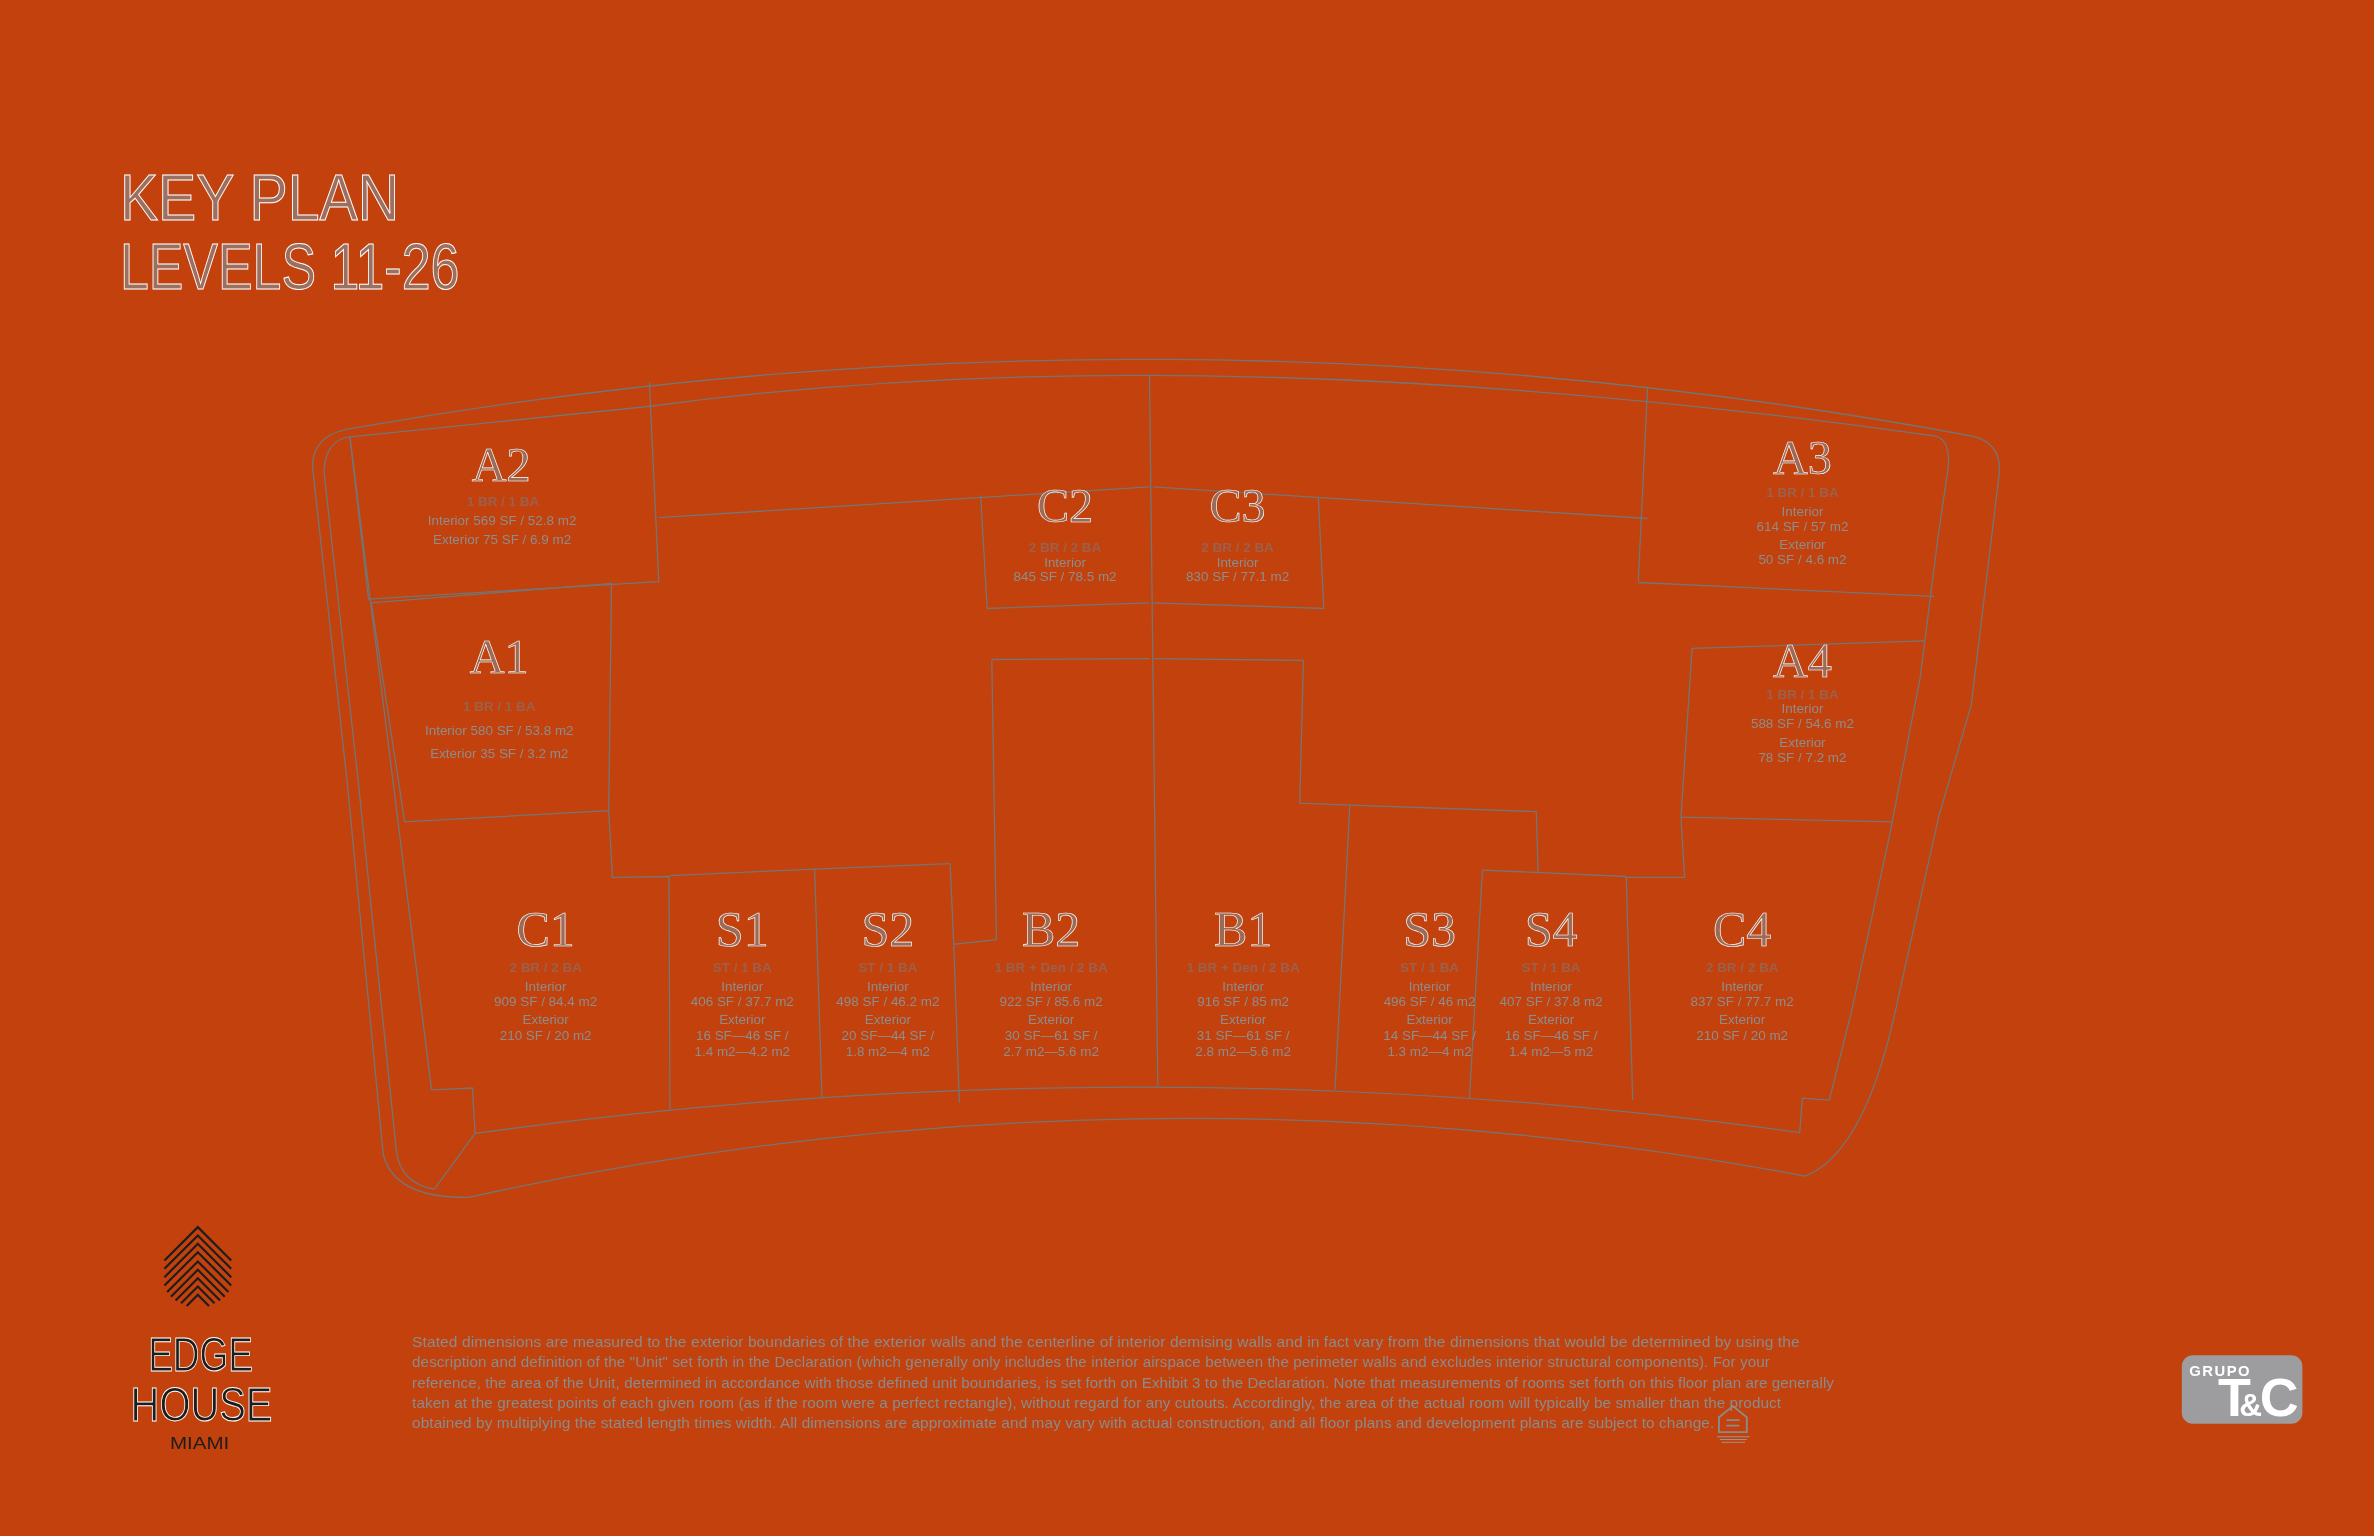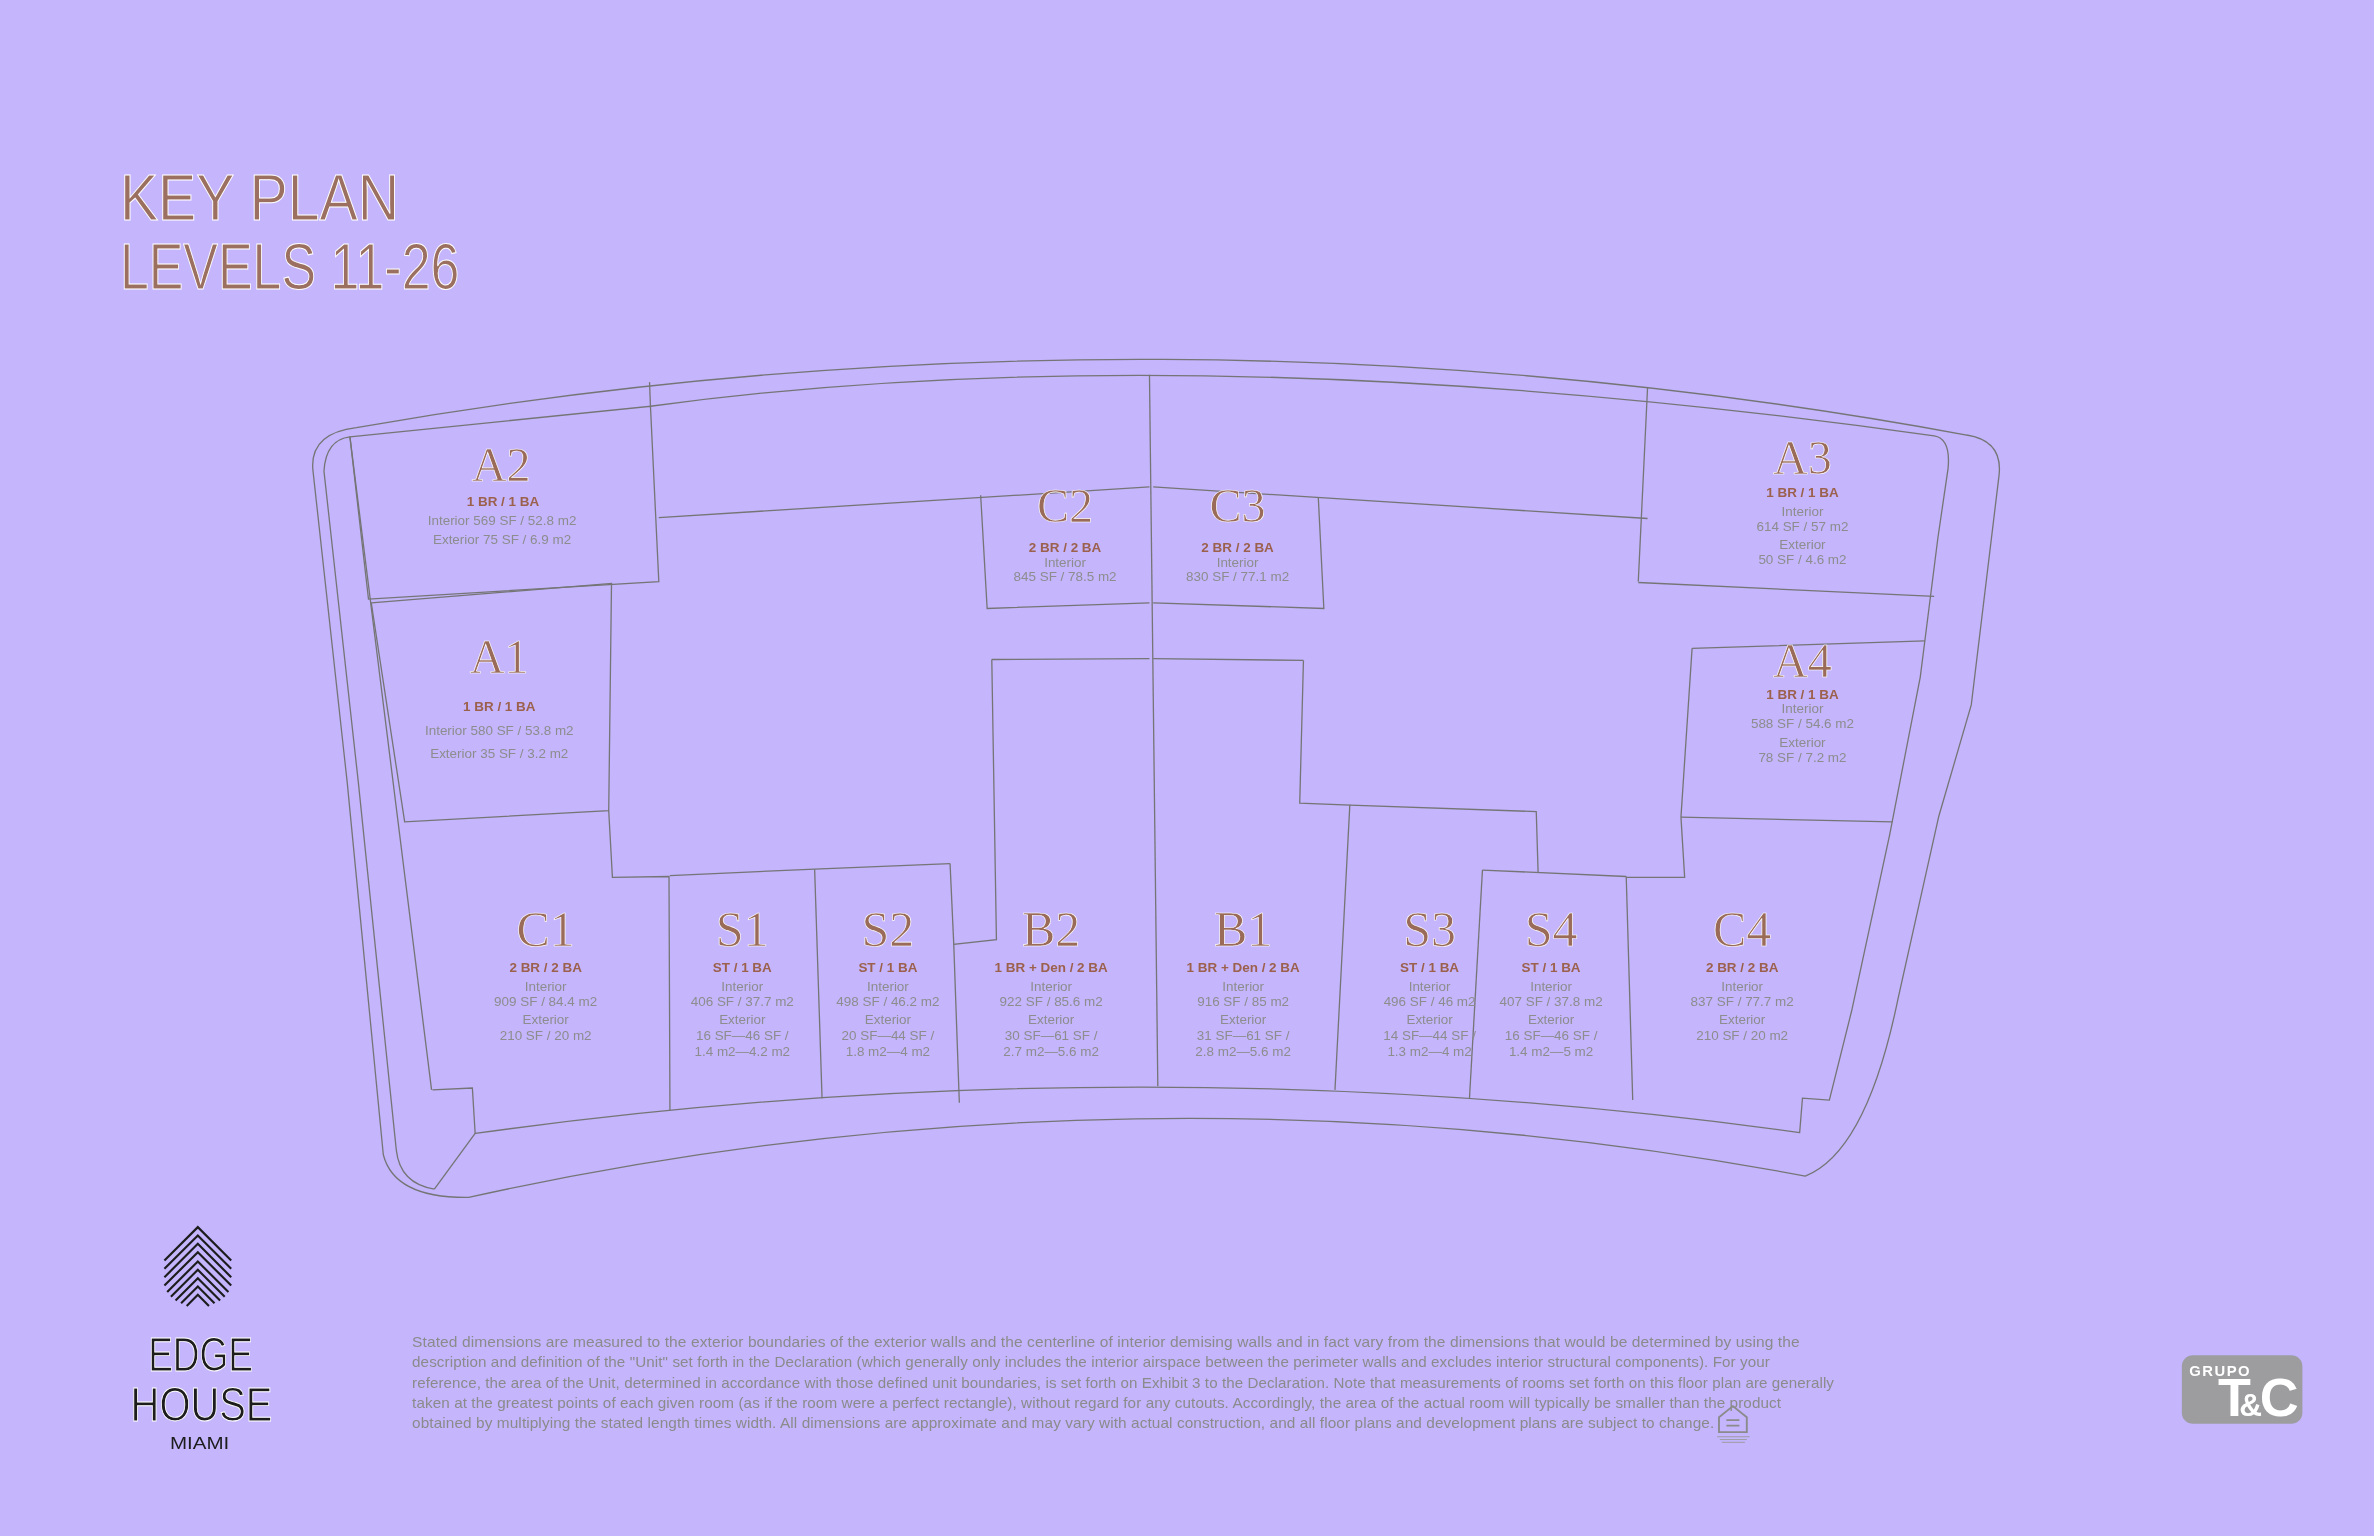--- a/index.html
+++ b/index.html
@@ -1,16 +1,16 @@
 <!DOCTYPE html>
 <html style="font-size:15px"><head>
 <meta charset="utf-8">
 <style>
 html,body{margin:0;padding:0;background:#ffffff;}
-#page{position:relative;width:2375px;height:1536px;background:#c4b5fd;overflow:hidden;}
+#page{position:relative;width:2375px;height:1536px;background:#c2410c;overflow:hidden;}
 text{font-family:"Liberation Sans",sans-serif;}
 .uname{font-family:"Liberation Serif",serif;fill:#9a6b58;stroke:#ffffff;stroke-width:0.7;}
 .br{font-weight:bold;fill:#9c614c;}
 .gy{fill:#8d8d8d;}
 </style>
 </head>
 <body>
 <div id="page">
 <svg width="2375" height="1536" viewBox="0 0 2560 1656">
 <g fill="none" stroke="#757575" stroke-width="1.4" stroke-linejoin="miter">

